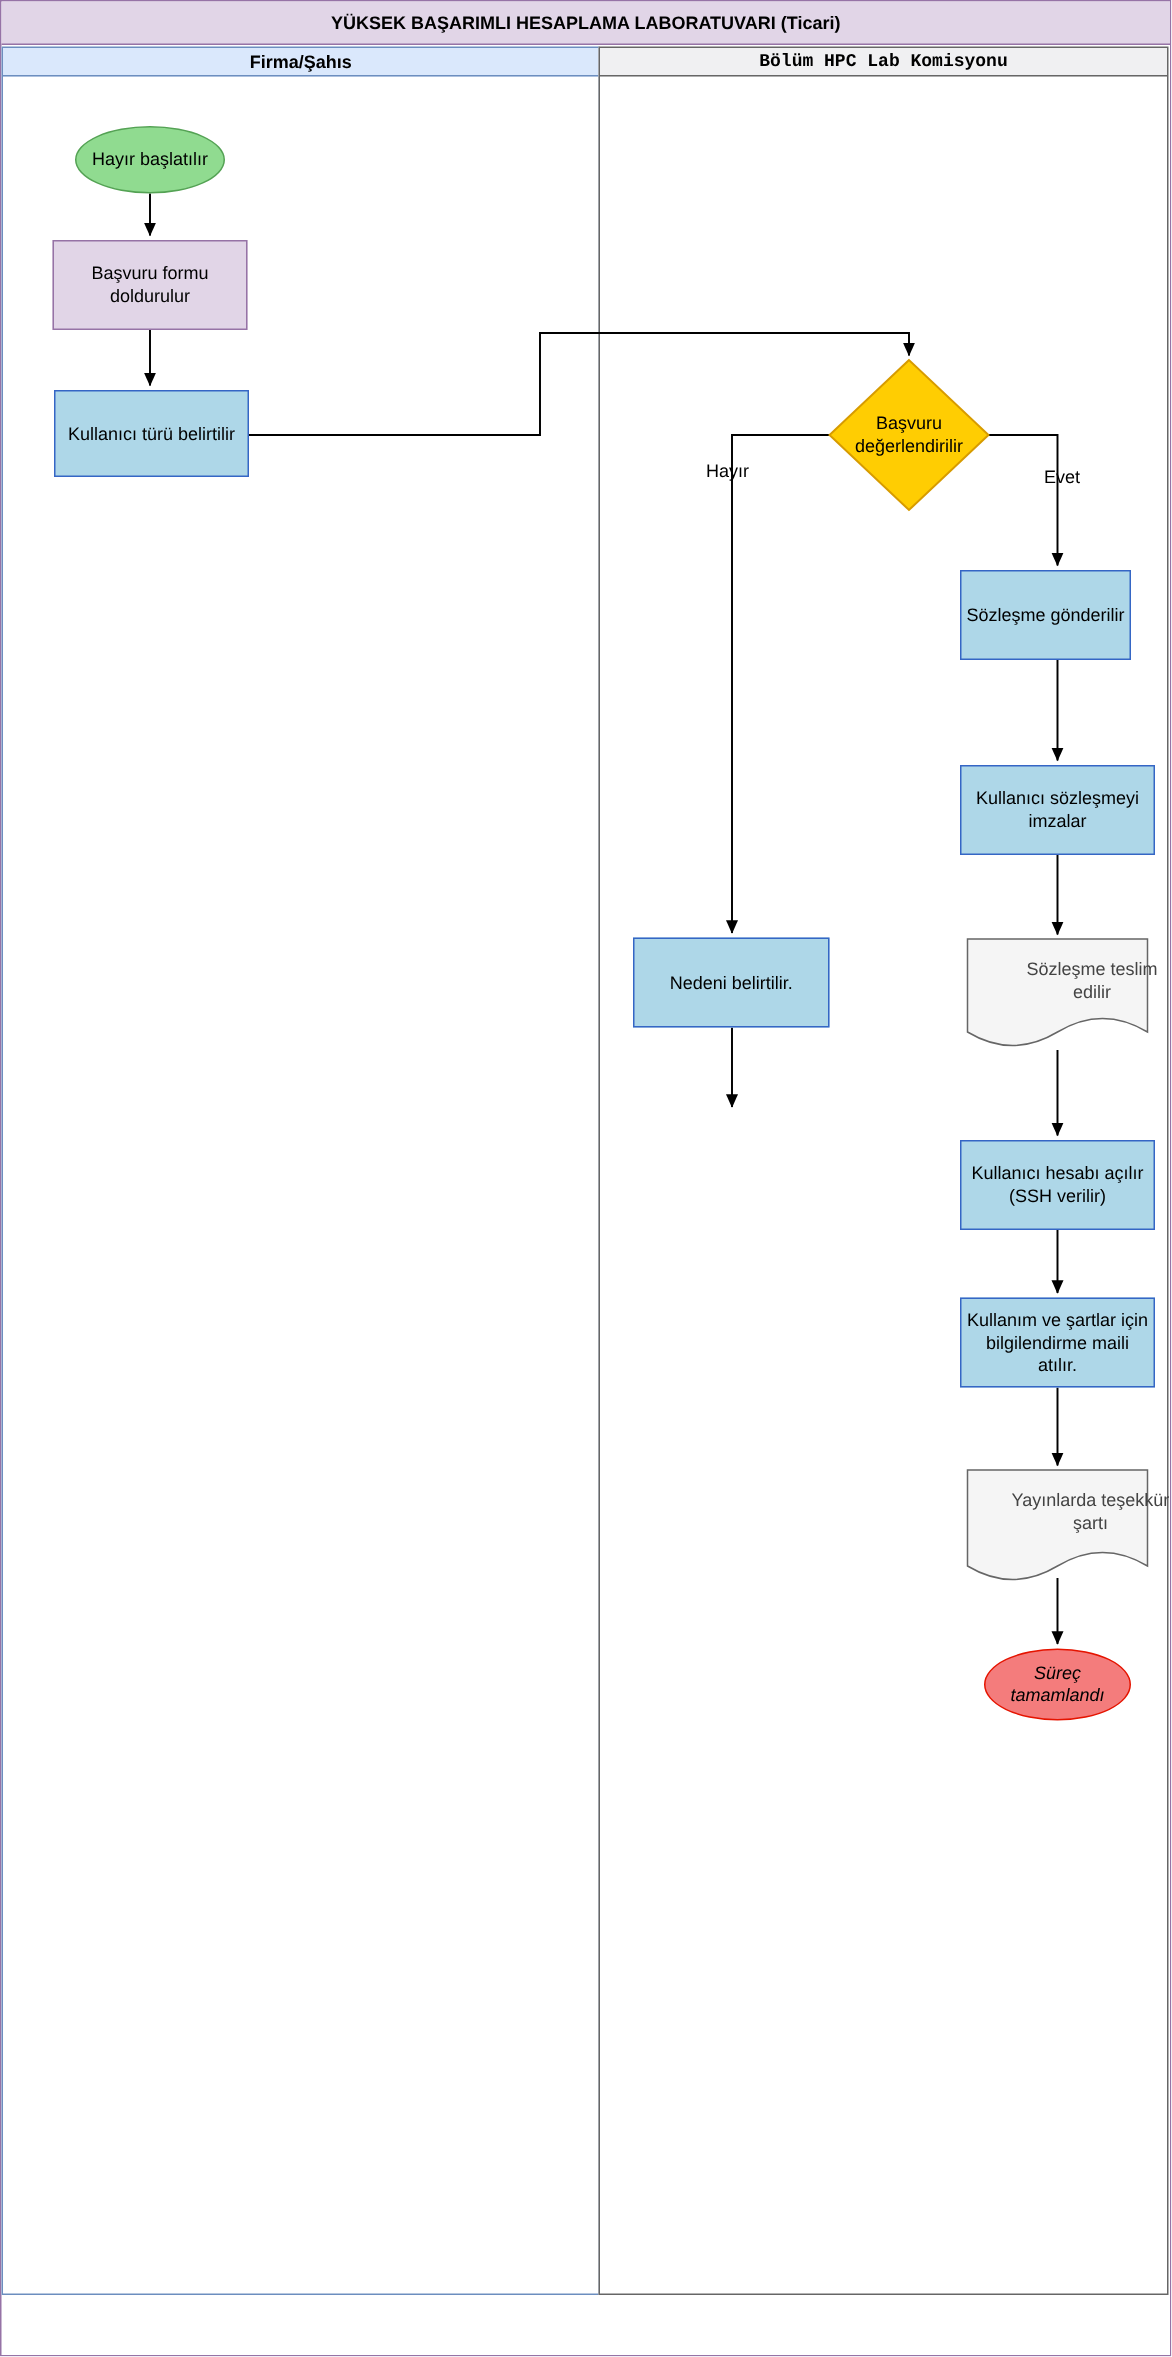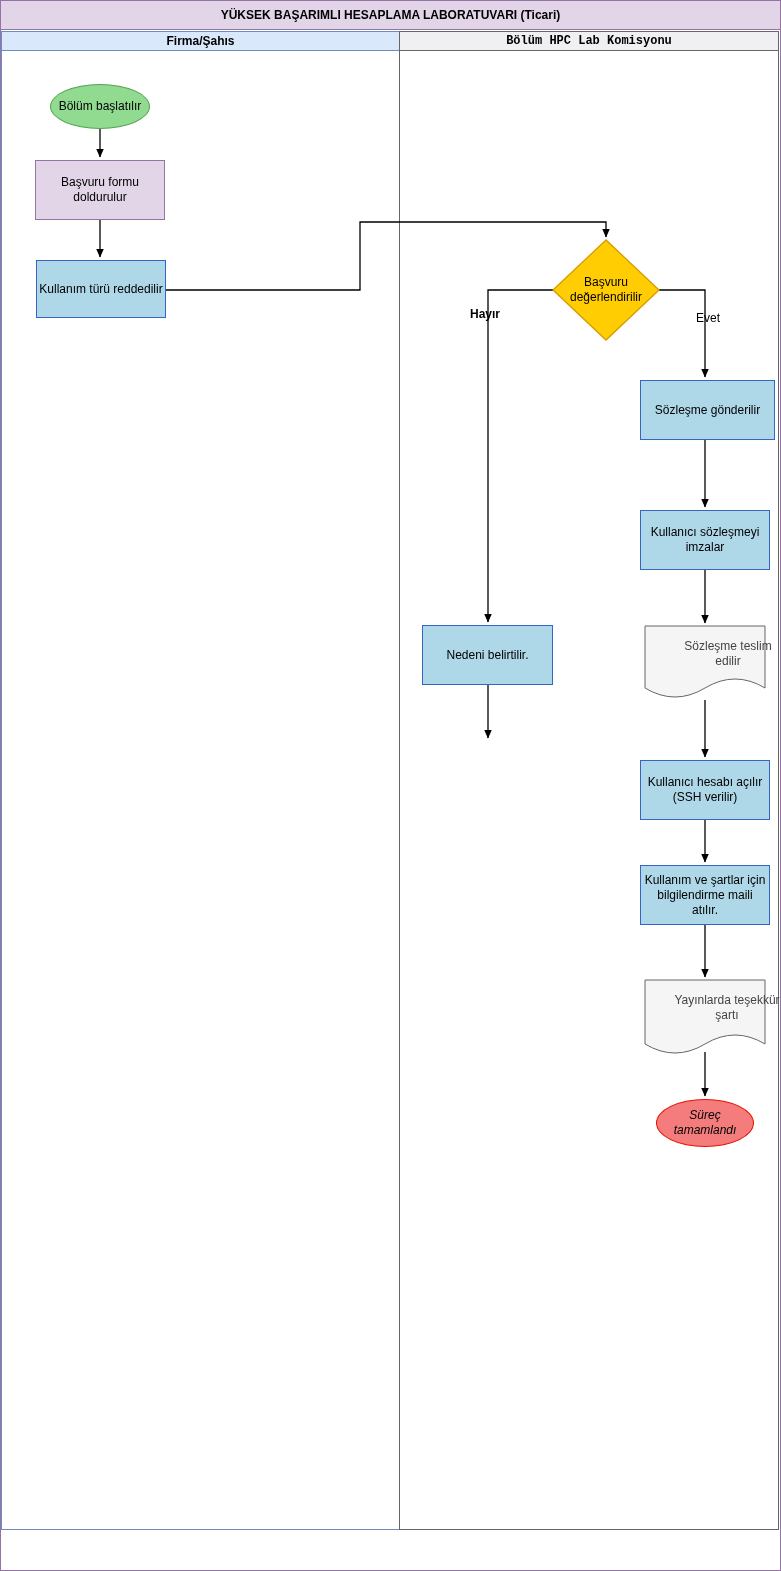--- a/index.html
+++ b/index.html
@@ -109,42 +109,42 @@
       <path class="connector" marker-end="url(#arrow)" d="M705 925 L705 977"></path>
       <path class="connector" marker-end="url(#arrow)" d="M705 1052 L705 1096"></path>
       <path class="connector" marker-end="url(#arrow)" d="M488 685 L488 738"></path>
     </g>
     <polygon class="decision-shape" points="606,240 553,290 606,340 659,290"></polygon>
     <path class="doc-shape" d="M645 626 L765 626 L765 688 Q735 670 705 688 Q675 706 645 688 Z"></path>
     <path class="doc-shape" d="M645 980 L765 980 L765 1044 Q735 1026 705 1044 Q675 1062 645 1044 Z"></path>
   </svg>
 
   <div class="node ellipse ellipse-start" style="left:50px;top:84px;width:100px;height:45px;">
-    <span>Bölüm başlatılır</span>
+    <span>Hayır başlatılır</span>
   </div>
 
   <div class="node rect-purple" style="left:35px;top:160px;width:130px;height:60px;">
     <span>Başvuru formu doldurulur</span>
   </div>
 
   <div class="node rect-blue" style="left:36px;top:260px;width:130px;height:58px;">
-    <span>Kullanım türü reddedilir</span>
+    <span>Kullanıcı türü belirtilir</span>
   </div>
 
   <div class="shape-label" style="left:551px;top:262px;width:110px;height:56px;">Başvuru değerlendirilir</div>
 
-  <div class="edge-label" style="left:460px;top:306px;width:50px;height:15px;font-weight:bold;">Hayır</div>
+  <div class="edge-label" style="left:460px;top:306px;width:50px;height:15px;">Hayır</div>
   <div class="edge-label" style="left:688px;top:310px;width:40px;height:15px;">Evet</div>
 
   <div class="node rect-blue" style="left:422px;top:625px;width:131px;height:60px;">
     <span>Nedeni belirtilir.</span>
   </div>
 
 
-  <div class="node rect-blue" style="left:640px;top:380px;width:135px;height:60px;">
+  <div class="node rect-blue" style="left:640px;top:380px;width:114px;height:60px;">
     <span>Sözleşme gönderilir</span>
   </div>
 
   <div class="node rect-blue" style="left:640px;top:510px;width:130px;height:60px;">
     <span>Kullanıcı sözleşmeyi imzalar</span>
   </div>
 
   <div class="shape-label doc-label" style="left:647px;top:634px;width:116px;height:40px;padding-left:23px;">Sözleşme teslim edilir</div>
 
   <div class="node rect-blue" style="left:640px;top:760px;width:130px;height:60px;align-items:center;">

